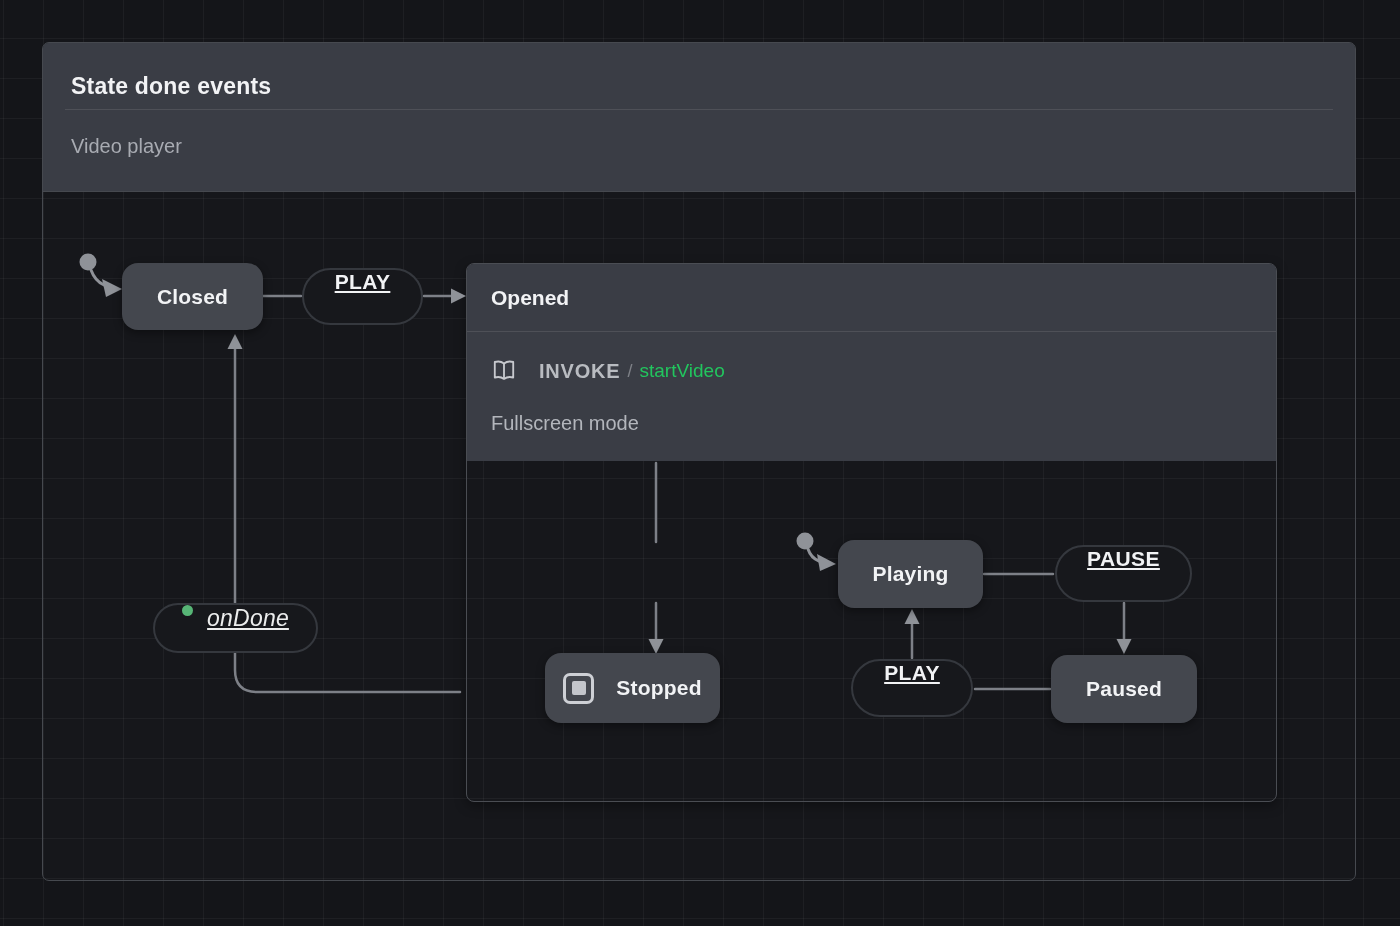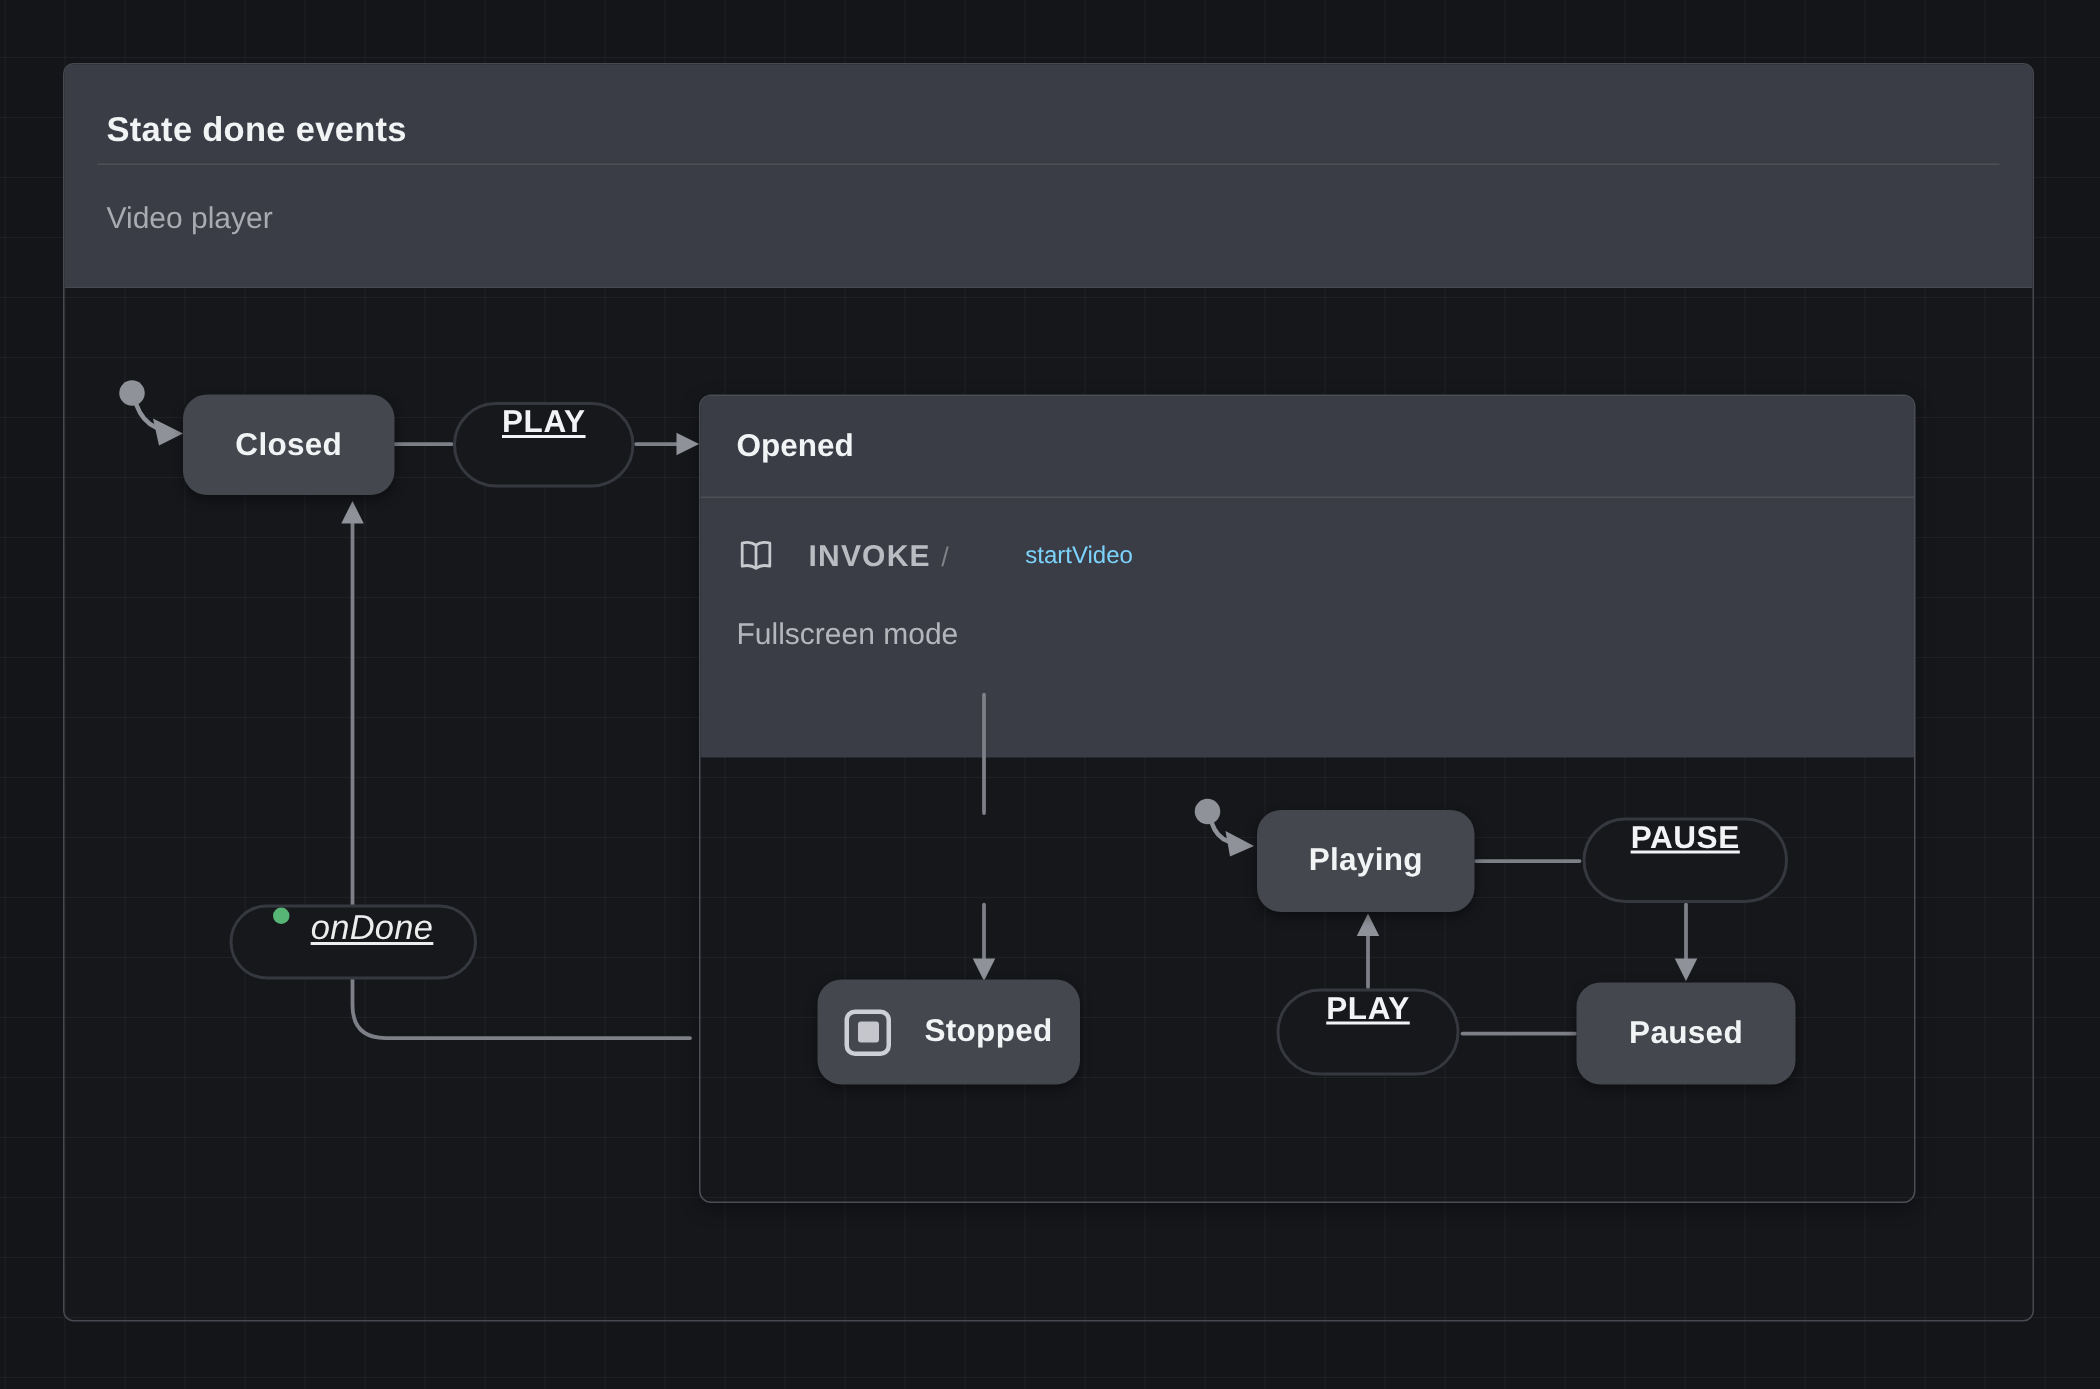--- a/index.html
+++ b/index.html
@@ -46,40 +46,40 @@
     font-size:20px;color:var(--text-secondary);
   }
 
   
   .opened-panel{
     position:absolute;left:466px;top:263px;width:811px;height:539px;
     border:1.5px solid #4a4d53;border-radius:8px;
     box-shadow:0 4px 12px rgba(0,0,0,0.35);
   }
   .opened-header{
-    position:relative;height:241px;background:var(--panel-header-bg);
+    position:relative;height:197px;background:var(--panel-header-bg);
     border-radius:6px 6px 0 0;
   }
   .opened-title{
     position:absolute;left:24px;top:22px;
     font-size:21px;font-weight:700;color:var(--text-primary);
   }
   .opened-divider{
     position:absolute;left:0;right:0;top:67px;height:1px;
     background:rgba(255,255,255,0.10);
   }
   .invoke-row{
     position:absolute;left:24px;top:94px;display:flex;align-items:center;
   }
   .invoke-icon{width:26px;height:26px;flex:none;}
   .invoke-kw{
     margin-left:22px;font-size:20px;font-weight:700;color:#b9bcc1;letter-spacing:.8px;
   }
   .invoke-sep{margin:0 7px;font-size:18px;color:#7e8187;}
-  .invoke-src{font-size:16px;color:#7dd3fc;margin-left:44px;}
+  .invoke-src{font-size:19px;color:#22c55e;}
   .opened-desc{
     position:absolute;left:24px;top:148px;
     font-size:20px;color:#b3b6bc;
   }
 
   
   svg.edges{position:absolute;left:0;top:0;pointer-events:none;}
   .edge-line{stroke:var(--edge);stroke-width:2.5;fill:none;stroke-linecap:round;}
   .edge-head{fill:#8f9298;stroke:none;}
   .init-mark{fill:#8f9298;}

